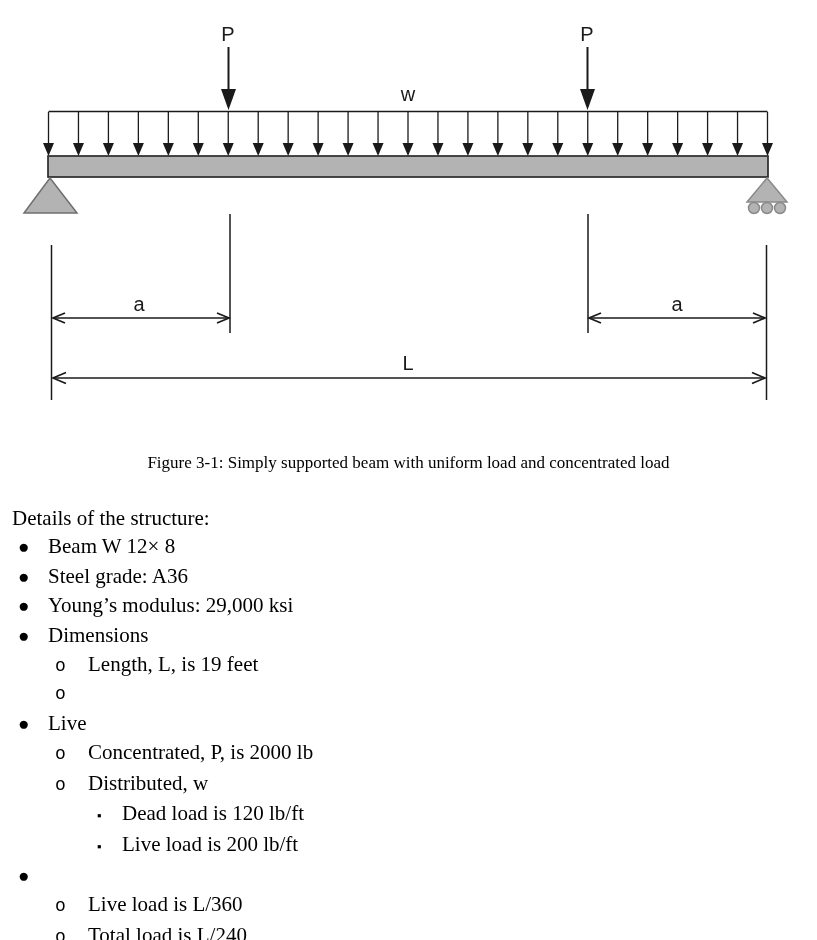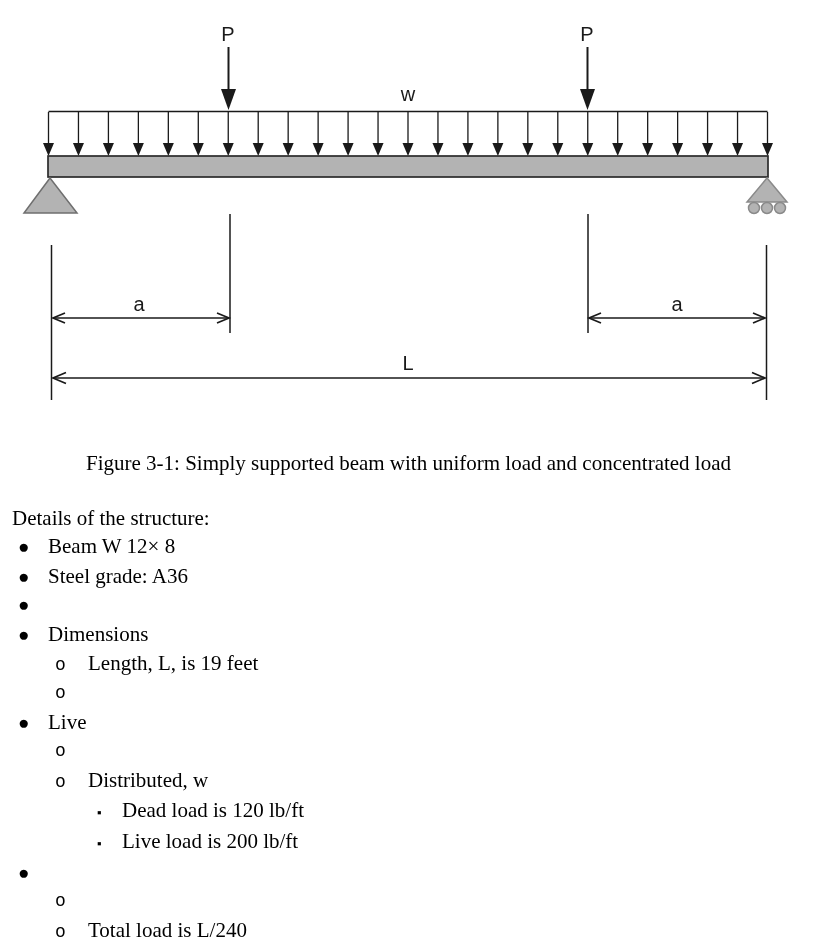--- a/index.html
+++ b/index.html
@@ -17,21 +17,21 @@
     font-size:20px;
     fill:#1a1a1a;
   }
   .dl{stroke:#1a1a1a;stroke-width:1.3;}
   .dh{fill:#1a1a1a;}
   .dimline{stroke:#1a1a1a;stroke-width:1.5;fill:none;}
   .dimhead{stroke:#1a1a1a;stroke-width:1.7;fill:none;}
   .caption{
     position:absolute;left:0;top:449px;width:817px;
     text-align:center;
-    font-size:21px;line-height:28px;
+    font-size:17px;line-height:28px;
   }
   .details{
     position:absolute;left:12px;top:504px;width:790px;
     font-size:21px;line-height:28.4px;
   }
   .li{display:flex;align-items:baseline;}
   .li .marker{flex:0 0 auto;display:inline-block;}
   .l1{padding-left:6px;}
   .l1 .marker{width:30px;font-size:19px;}
   .l2{padding-left:43px;}
@@ -163,56 +163,59 @@
     <div class="li l1">
       <span class="marker">●</span>
       <span>Beam W 12× 8</span>
     </div>
     <div class="li l1">
       <span class="marker">●</span>
       <span>Steel grade: A36</span>
     </div>
     <div class="li l1">
       <span class="marker">●</span>
+      <span>Young’s modulus: 29,000 ksi</span>
     </div>
     <div class="li l1">
       <span class="marker">●</span>
       <span>Dimensions</span>
     </div>
     <div class="li l2">
       <span class="marker">o</span>
       <span>Length, L, is 19 feet</span>
     </div>
     <div class="li l2">
       <span class="marker">o</span>
     </div>
     <div class="li l1">
       <span class="marker">●</span>
       <span>Live</span>
     </div>
     <div class="li l2">
       <span class="marker">o</span>
+      <span>Concentrated, P, is 2000 lb</span>
     </div>
     <div class="li l2">
       <span class="marker">o</span>
       <span>Distributed, w</span>
     </div>
     <div class="li l3">
       <span class="marker">▪</span>
       <span>Dead load is 120 lb/ft</span>
     </div>
     <div class="li l3">
       <span class="marker">▪</span>
       <span>Live load is 200 lb/ft</span>
     </div>
     <div class="li l1">
       <span class="marker">●</span>
     </div>
     <div class="li l2">
       <span class="marker">o</span>
+      <span>Live load is L/360</span>
     </div>
     <div class="li l2">
       <span class="marker">o</span>
       <span>Total load is L/240</span>
     </div>
   </div>
 
 </div>
 
 </body></html>

